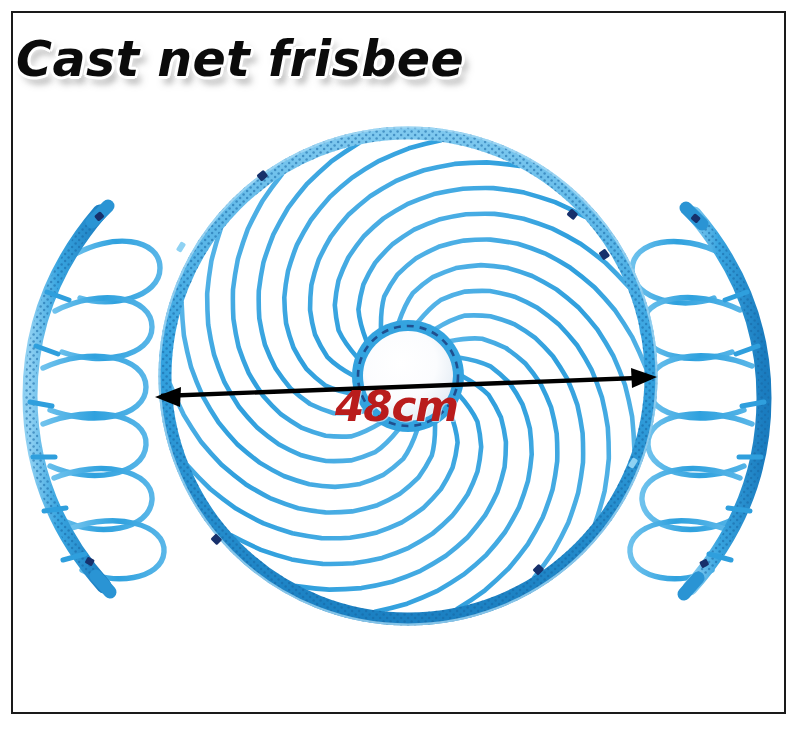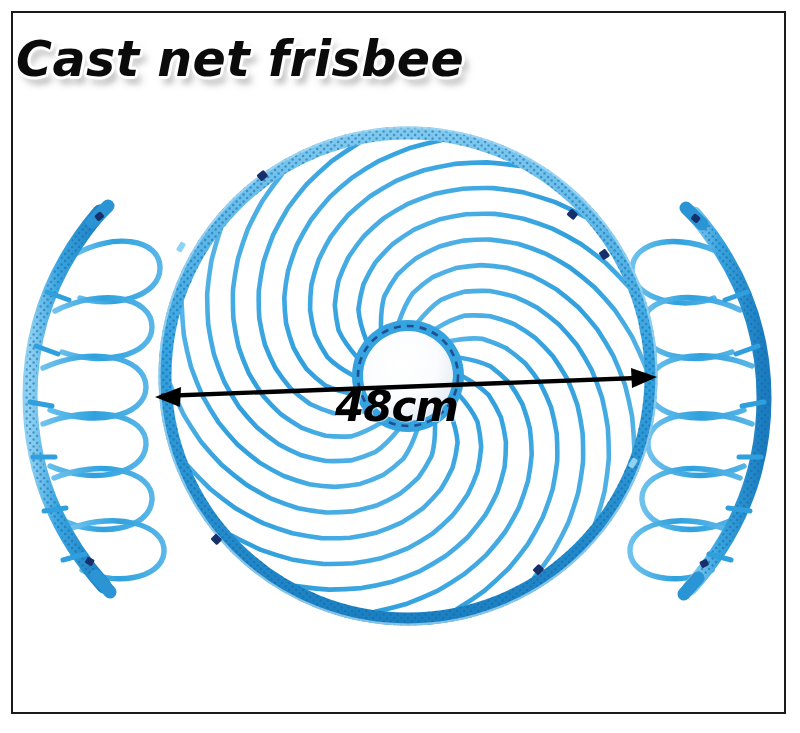--- a/index.html
+++ b/index.html
@@ -63,21 +63,21 @@
        5px 7px 7px rgba(90,90,90,0.55);
   }
   #size-label {
     position: absolute;
     left: 335px;
     top: 382px;
     font-family: "DejaVu Sans", sans-serif;
     font-style: italic;
     font-weight: bold;
     font-size: 42px;
-    color: #000000;
+    color: #b91c1c;
     letter-spacing: -1px;
     text-shadow: 1px 1px 0 rgba(255,255,255,0.55);
     pointer-events: none;
   }
 </style>
 </head>
 <body>
 
 <div id="product-image">
 

